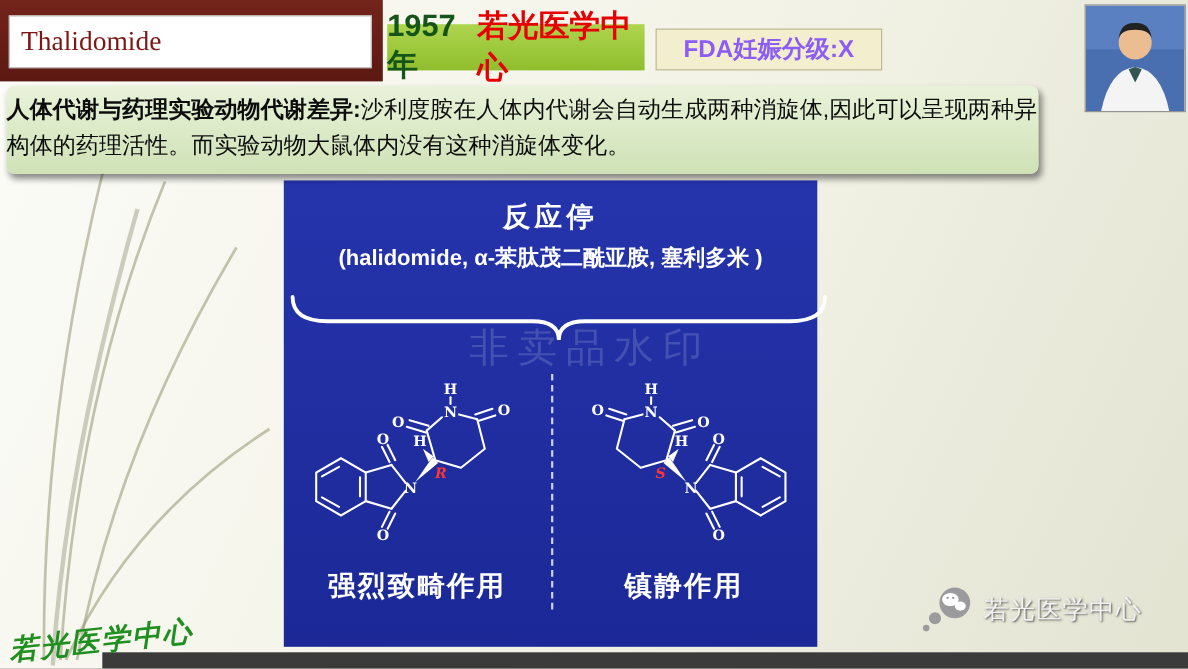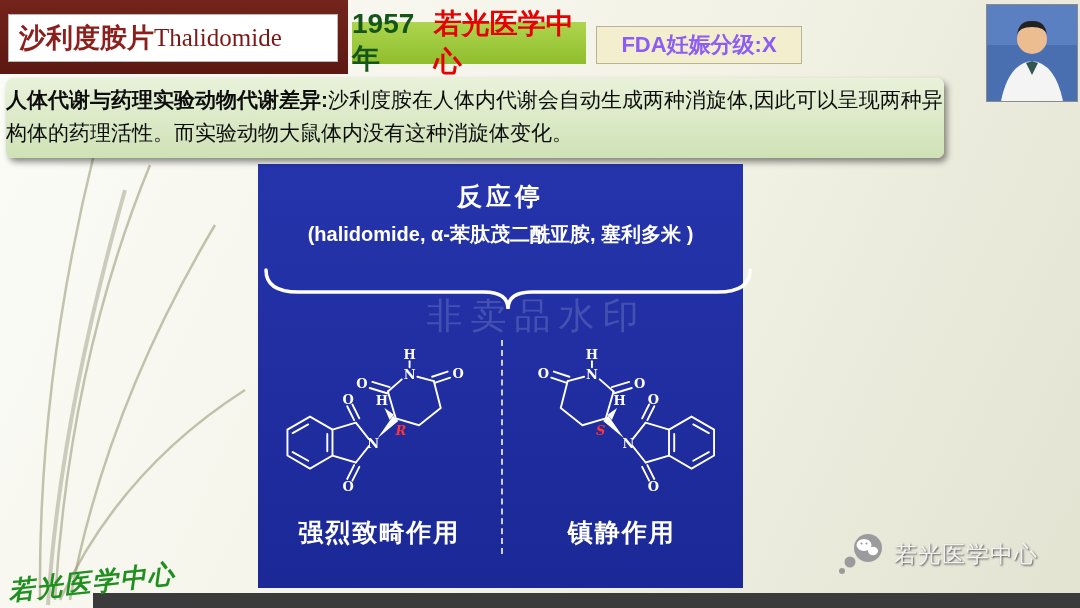--- a/index.html
+++ b/index.html
@@ -82,21 +82,20 @@
       <path d="M40,600 Q38,380 95,150"></path>
       <path d="M60,600 Q120,470 245,390"></path>
     </g>
     <g stroke="rgba(120,120,90,0.35)" fill="none" stroke-width="4">
       <path d="M48,605 Q60,420 125,190"></path>
     </g>
   </svg>
 
   <div class="band">
     <div class="title-box">
-      <span class="t-cn">沙利度胺片</span>
         <span class="t-en">Thalidomide</span>
     </div>
   </div>
 
   <div class="event-box">
     <span class="year">1957年</span>
       <span class="event">若光医学中心</span>
   </div>
 
   <div class="fda-box">FDA妊娠分级:X</div>

